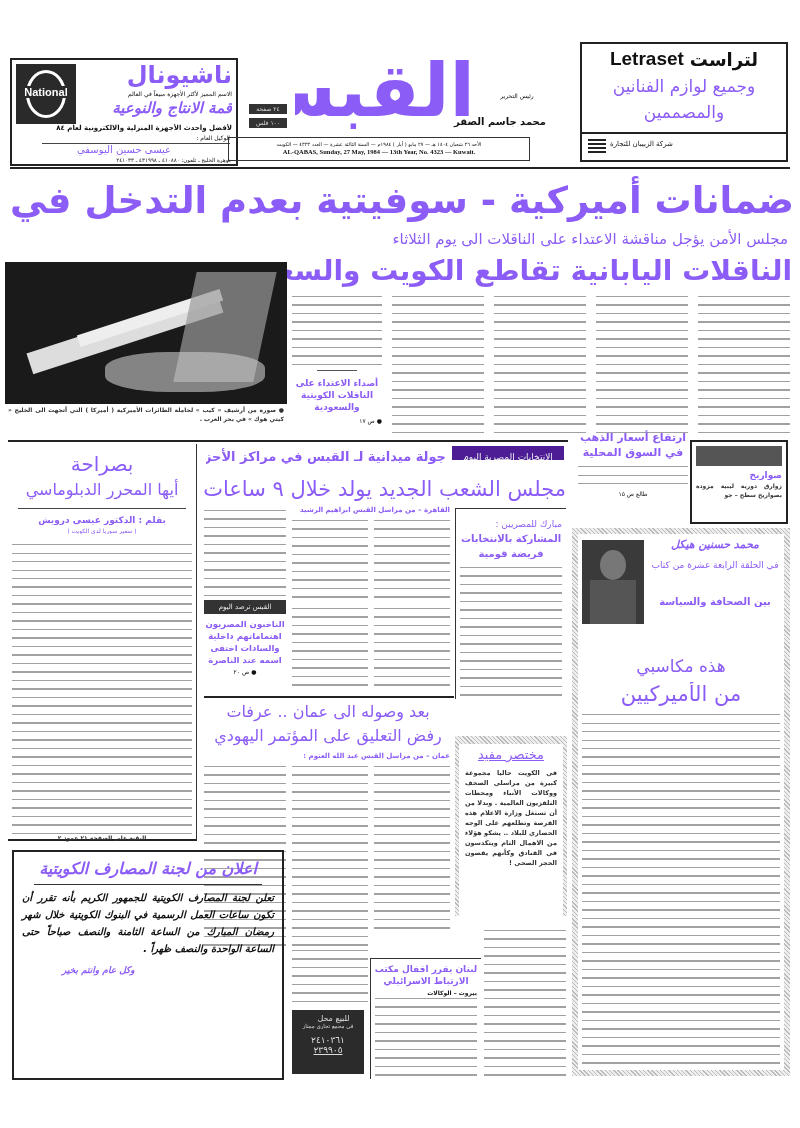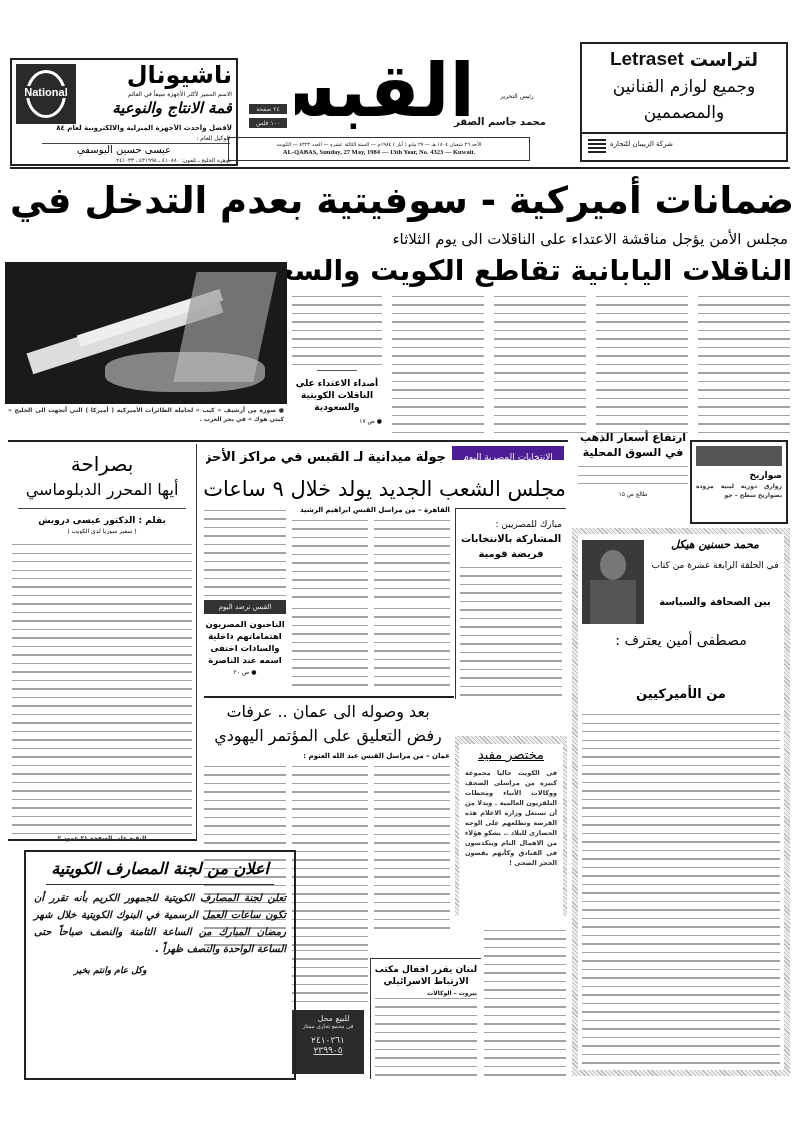--- a/index.html
+++ b/index.html
@@ -2,21 +2,21 @@
 <html><head>
 <meta charset="utf-8">
 <style>
   html,body{margin:0;padding:0;background:#fff;}
   body{width:800px;height:1128px;position:relative;overflow:hidden;font-family:"DejaVu Sans",sans-serif;color:#111;}
   .abs{position:absolute;}
   .rtl{direction:rtl;text-align:right;}
   .box{border:2px solid #222;box-sizing:border-box;}
   .rule{position:absolute;background:#222;}
   .txt{font-size:6px;line-height:8.5px;color:#333;direction:rtl;text-align:justify;overflow:hidden;}
-  .hl{font-family:"DejaVu Sans",sans-serif;font-weight:bold;direction:rtl;text-align:center;color:#000000;white-space:nowrap;overflow:hidden;}
+  .hl{font-family:"DejaVu Sans",sans-serif;font-weight:bold;direction:rtl;text-align:center;color:#8b5cf6;white-space:nowrap;overflow:hidden;}
   .filler{background:repeating-linear-gradient(180deg,#555 0 1.2px,transparent 1.2px 8.5px);opacity:.55;}
   .photo{background:#1a1a1a;overflow:hidden;}
   .shade{background:repeating-linear-gradient(45deg,#bbb 0 1px,#eee 1px 3px);}
 </style>
 </head>
 <body>
 
 <div class="abs box" style="left:10px;top:58px;width:228px;height:108px;">
   <div class="abs" style="left:4px;top:4px;width:60px;height:60px;background:#2a2a2a;">
     <div class="abs" style="left:10px;top:6px;width:40px;height:48px;border:3px solid #fff;border-radius:50%;box-sizing:border-box;"></div>
@@ -136,22 +136,22 @@
 
 <div class="abs shade" style="left:572px;top:528px;width:218px;height:548px;padding:6px;box-sizing:border-box;">
   <div style="background:#fff;width:100%;height:100%;position:relative;">
     <div class="abs photo" style="left:4px;top:6px;width:62px;height:84px;background:#3a3a3a;">
       <div class="abs" style="left:18px;top:10px;width:26px;height:30px;background:#777;border-radius:50%;"></div>
       <div class="abs" style="left:8px;top:40px;width:46px;height:44px;background:#555;"></div>
     </div>
     <div class="abs hl" style="right:4px;top:4px;width:130px;font-size:11px;font-style:italic;">محمد حسنين هيكل</div>
     <div class="abs hl" style="right:4px;top:24px;width:130px;white-space:normal;font-size:9px;line-height:14px;font-weight:normal;">في الحلقة الرابعة عشرة من كتاب</div>
     <div class="abs hl" style="right:4px;top:62px;width:130px;font-size:10px;">بين الصحافة والسياسة</div>
-    <div class="abs hl" style="left:0;right:0;top:96px;font-size:14px;line-height:20px;font-weight:normal;">مصطفى أمين يعترف :</div>
-    <div class="abs hl" style="left:0;right:0;top:148px;font-size:13px;line-height:24px;font-weight:bold;letter-spacing:3px;">من الأميركيين</div>
+    <div class="abs hl" style="left:0;right:0;top:120px;font-size:17px;line-height:24px;font-weight:normal;letter-spacing:4px;">هذه مكاسبي</div>
+    <div class="abs hl" style="left:0;right:0;top:148px;font-size:21px;line-height:24px;font-weight:normal;letter-spacing:3px;">من الأميركيين</div>
     <div class="abs filler" style="left:4px;right:4px;top:180px;height:350px;"></div>
   </div>
 </div>
 
 <div class="rule" style="left:204px;top:696px;width:250px;height:1.5px;"></div>
 <div class="abs hl" style="left:204px;top:700px;width:248px;font-size:16px;line-height:24px;font-weight:normal;">بعد وصوله الى عمان .. عرفات</div>
 <div class="abs hl" style="left:204px;top:724px;width:248px;font-size:16px;line-height:24px;font-weight:normal;">رفض التعليق على المؤتمر اليهودي</div>
 <div class="abs hl" style="left:240px;top:752px;width:210px;font-size:7px;text-align:right;">عمان – من مراسل القبس عبد الله العتوم :</div>
 <div class="abs filler" style="left:374px;top:766px;width:76px;height:170px;"></div>
 <div class="abs filler" style="left:292px;top:766px;width:76px;height:180px;"></div>
@@ -172,18 +172,18 @@
 <div class="abs filler" style="left:484px;top:930px;width:82px;height:146px;"></div>
 
 <div class="abs" style="left:292px;top:1010px;width:72px;height:64px;background:#2b2b2b;color:#ccc;">
   <div class="hl" style="color:#ddd;font-size:8px;font-weight:normal;margin-top:4px;padding-left:11px;">للبيع محل</div>
   <div class="hl" style="color:#ddd;font-size:5.5px;font-weight:normal;">في مجمع تجاري ممتاز</div>
   <div class="hl" style="color:#ddd;font-size:9px;font-weight:normal;margin-top:6px;">٢٤١٠٣٦١</div>
   <div class="hl" style="color:#ddd;font-size:9px;font-weight:normal;text-decoration:underline;">٢٣٩٩٠٥</div>
 </div>
 <div class="abs filler" style="left:292px;top:950px;width:76px;height:56px;"></div>
 
-<div class="abs box" style="left:24px;top:850px;width:272px;height:230px;border-width:2px;">
+<div class="abs box" style="left:12px;top:850px;width:272px;height:230px;border-width:2px;">
   <div class="hl" style="font-size:16px;line-height:26px;margin-top:4px;font-style:italic;">اعلان من لجنة المصارف الكويتية</div>
   <div style="height:1px;background:#333;margin:2px 20px 4px;"></div>
   <div class="rtl" style="font-size:10px;line-height:17px;font-style:italic;font-weight:bold;padding:0 8px;text-align:justify;">تعلن لجنة المصارف الكويتية للجمهور الكريم بأنه تقرر أن تكون ساعات العمل الرسمية في البنوك الكويتية خلال شهر رمضان المبارك من الساعة الثامنة والنصف صباحاً حتى الساعة الواحدة والنصف ظهراً .</div>
   <div class="hl" style="font-size:9px;line-height:18px;font-style:italic;text-align:left;padding-left:48px;margin-top:4px;">وكل عام وانتم بخير</div>
 </div>
 
 </body></html>

